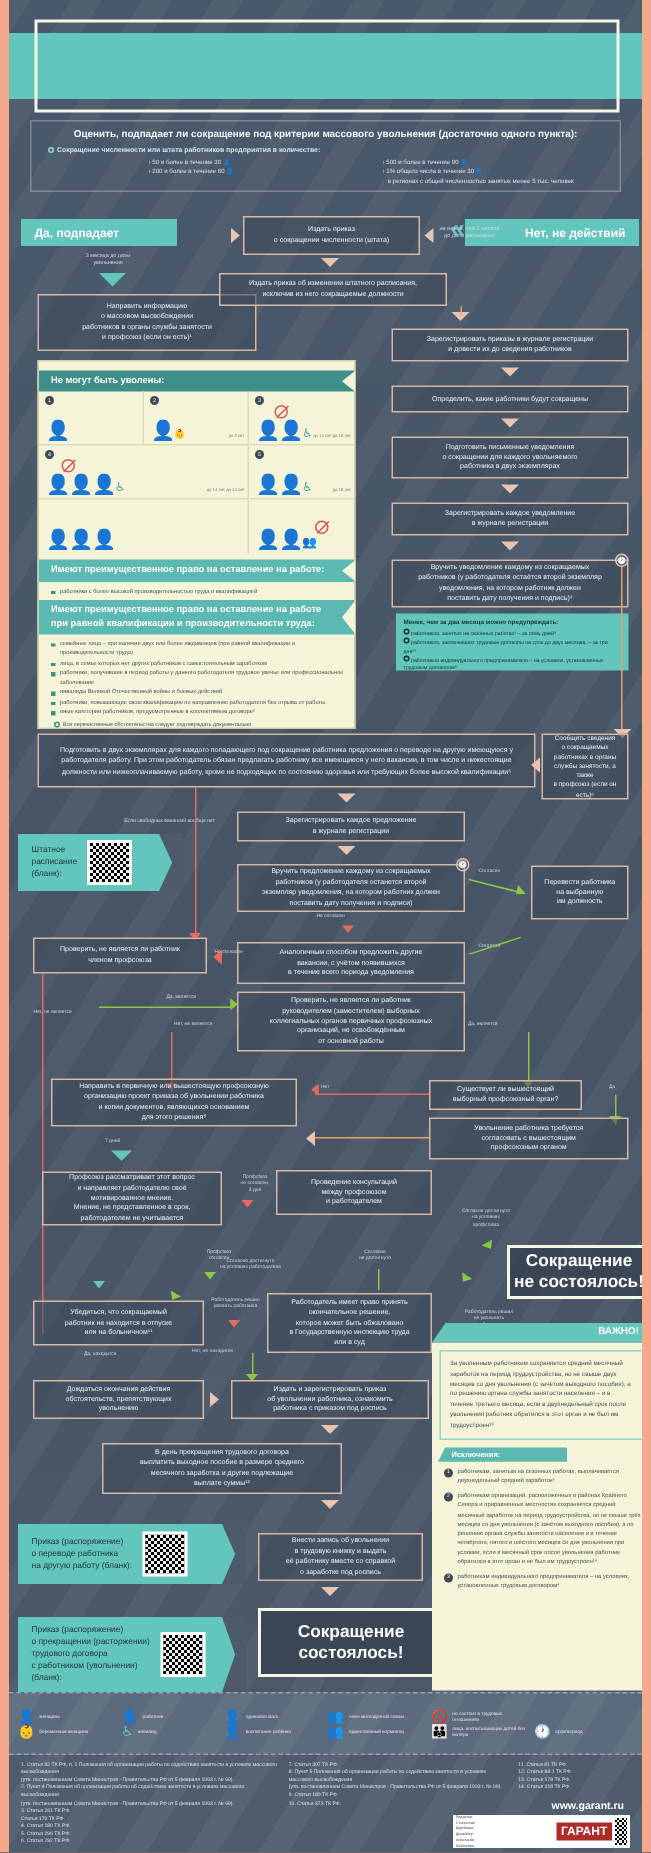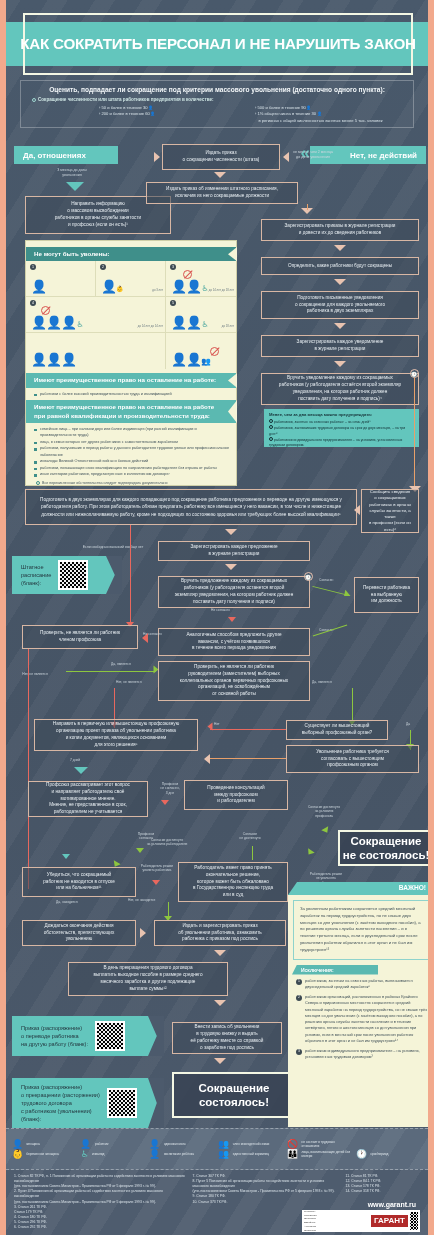--- a/index.html
+++ b/index.html
@@ -239,41 +239,40 @@
   }
 </style>
 </head>
 <body>
 
 <div class="page">
 <div class="canvas">
 
   <div class="hdr-band"></div>
   <div class="hdr-frame"></div>
-  <div class="hdr-title">КАК СОКРАТИТЬ ПЕРСОНАЛ И НЕ НАРУШИТЬ ЗАКОН</div>
 
   <div class="crit">
     <div class="crit-title">Оценить, подпадает ли сокращение под критерии массового увольнения (достаточно одного пункта):</div>
     <div class="crit-sub">
       <span class="dot-b"></span><span>Сокращение численности или штата работников предприятия в количестве:</span>
     </div>
     <div class="crit-grid">
       <div class="crit-col">
         <div class="crit-li">› <span>50 и более в течение 30</span> 👤</div>
         <div class="crit-li">› <span>200 и более в течение 60</span> 👤</div>
       </div>
       <div class="crit-col">
         <div class="crit-li">› <span>500 и более в течение 90</span> 👤</div>
         <div class="crit-li">› <span>1% общего числа в течение 30</span> 👤</div>
         <div class="crit-li">&nbsp;&nbsp; <span>в регионах с общей численностью занятых менее 5 тыс. человек</span></div>
       </div>
     </div>
   </div>
 
-  <div class="chip chip-yes">Да, отношениях</div>
+  <div class="chip chip-yes">Да, подпадает</div>
   <div class="chev-left">«</div>
   <div class="chip chip-no">Нет, не действий</div>
 
   <div class="fb" style="left: 156px; top: 144px; width: 118px; height: 26px; white-space: pre-line;">Издать приказ
 о сокращении численности (штата)</div>
   <div class="tri right" style="left:148px;top:152px;"></div>
   <div class="tri left" style="left:277px;top:152px;"></div>
   <div class="cap" style="left: 281px; top: 150px; width: 52px; white-space: pre-line;">не менее, чем 2 месяца
 до даты увольнения</div>
 

